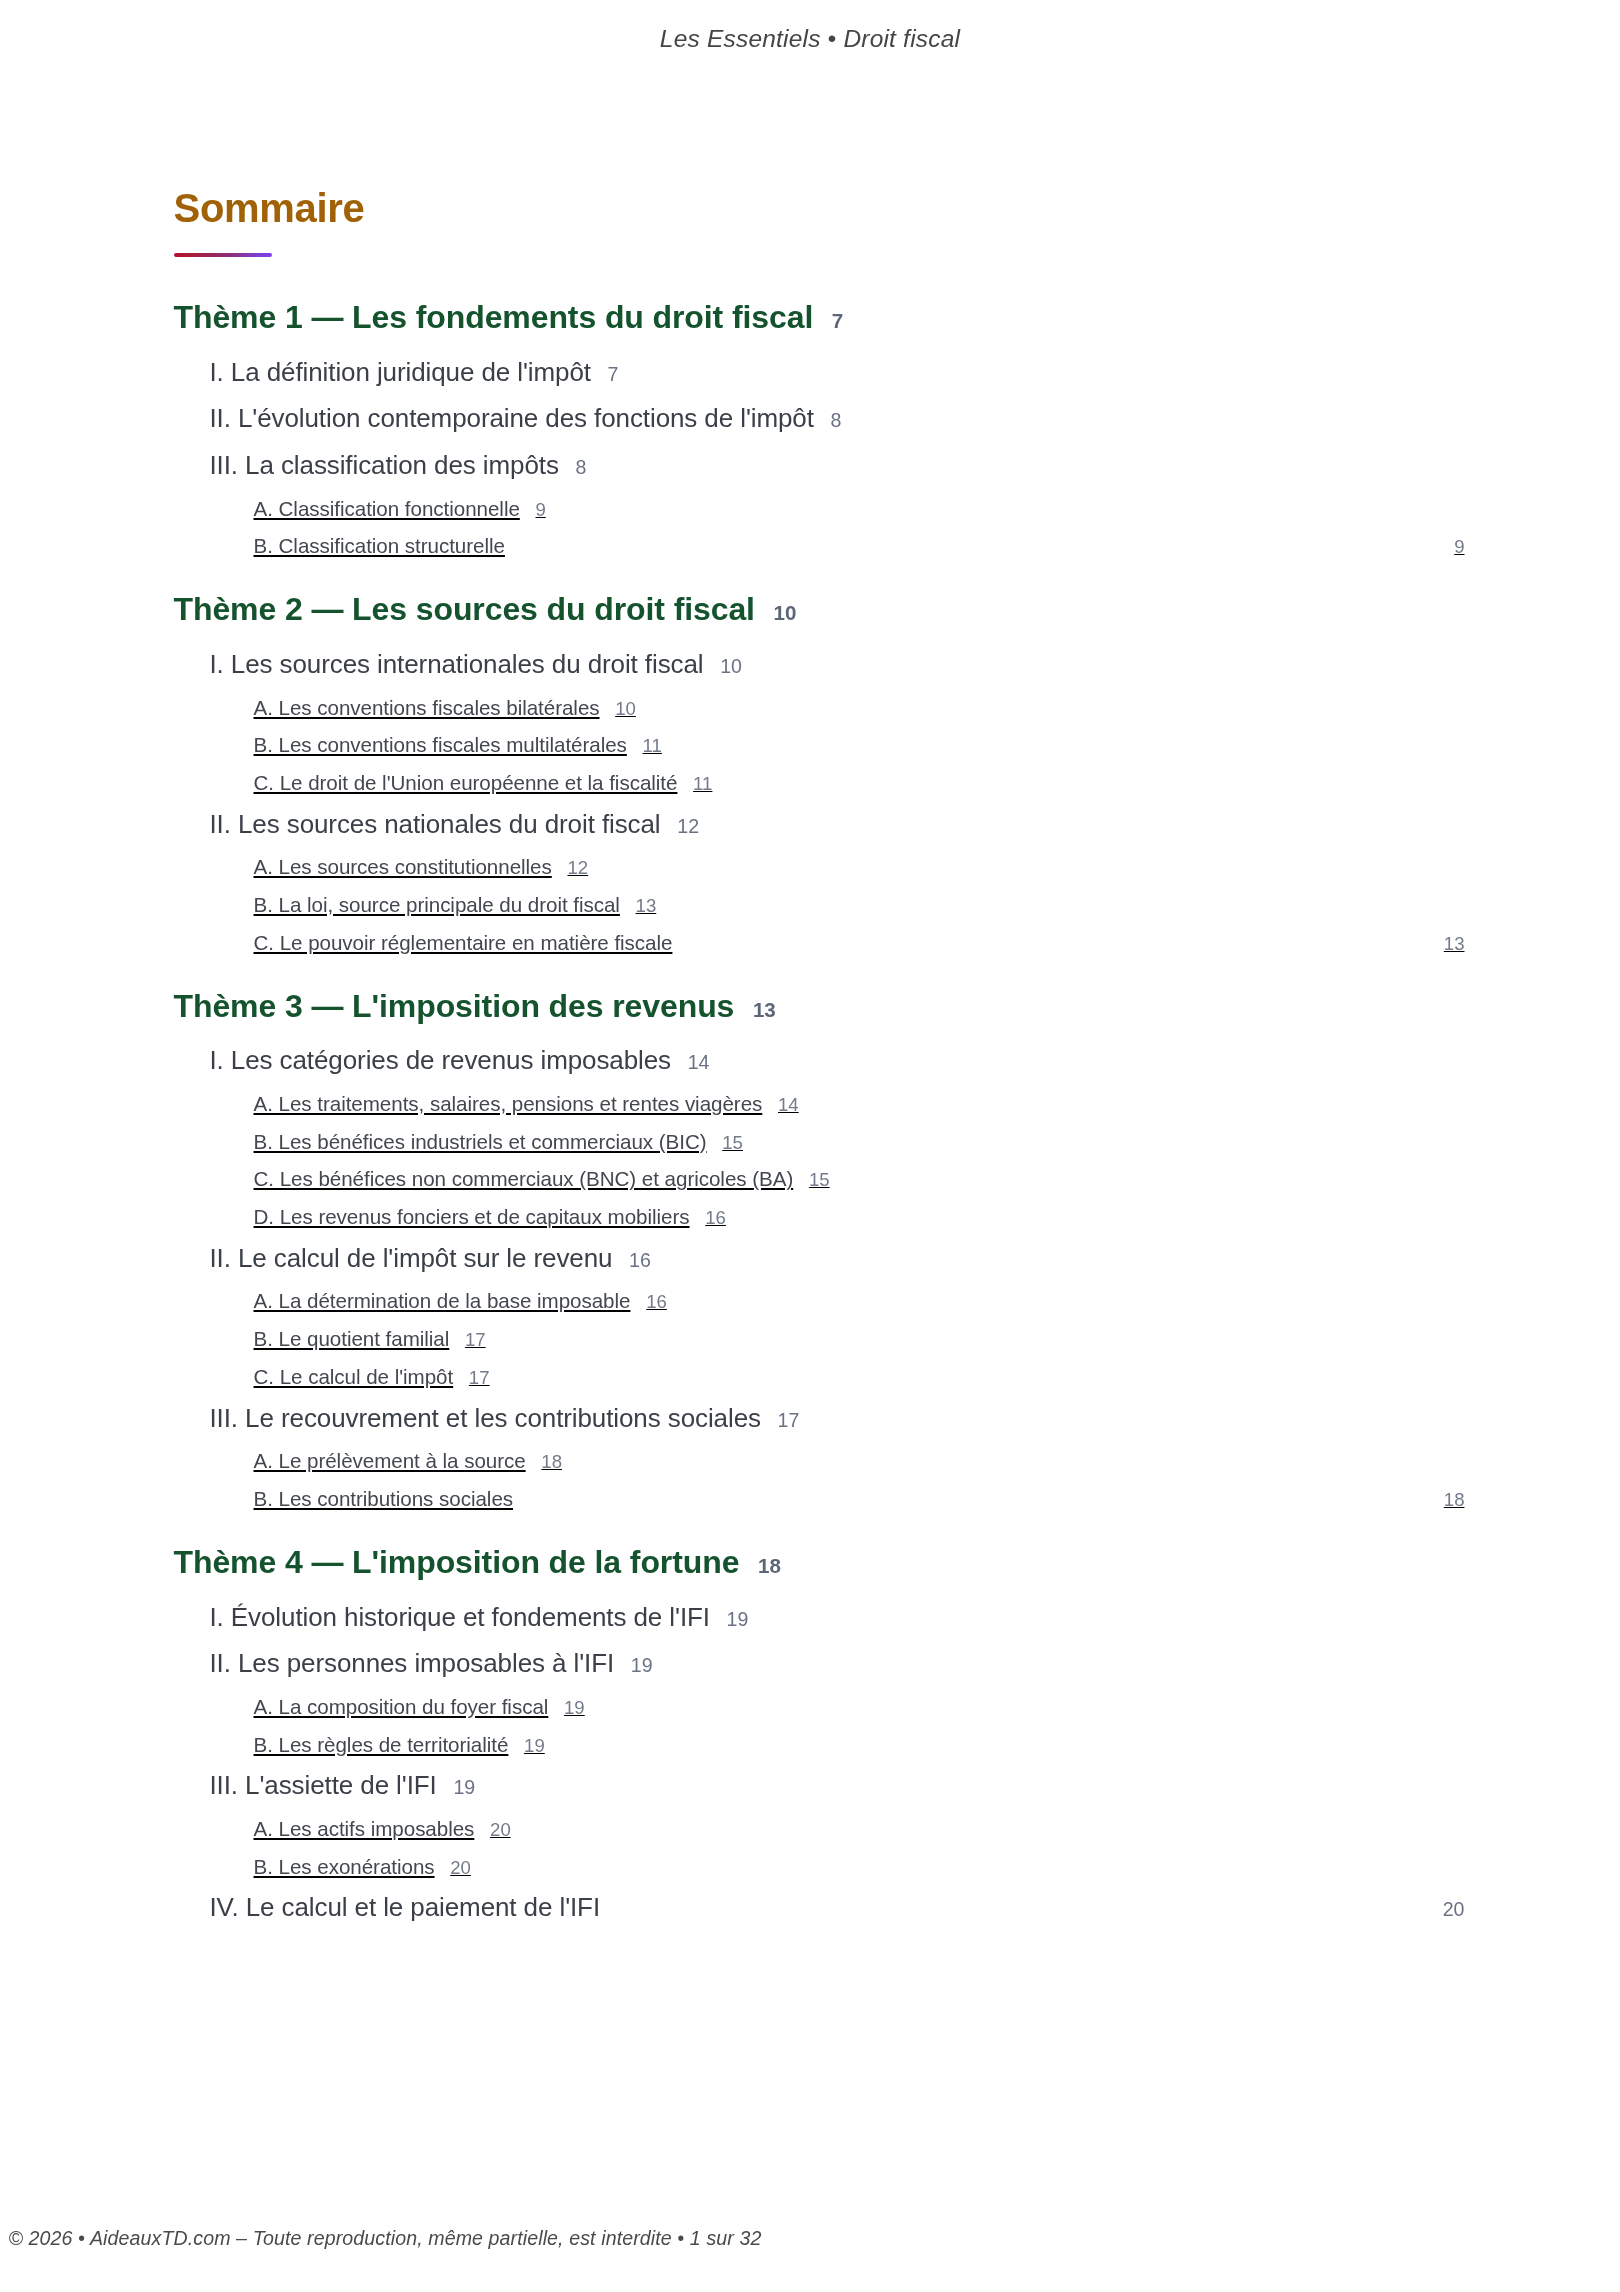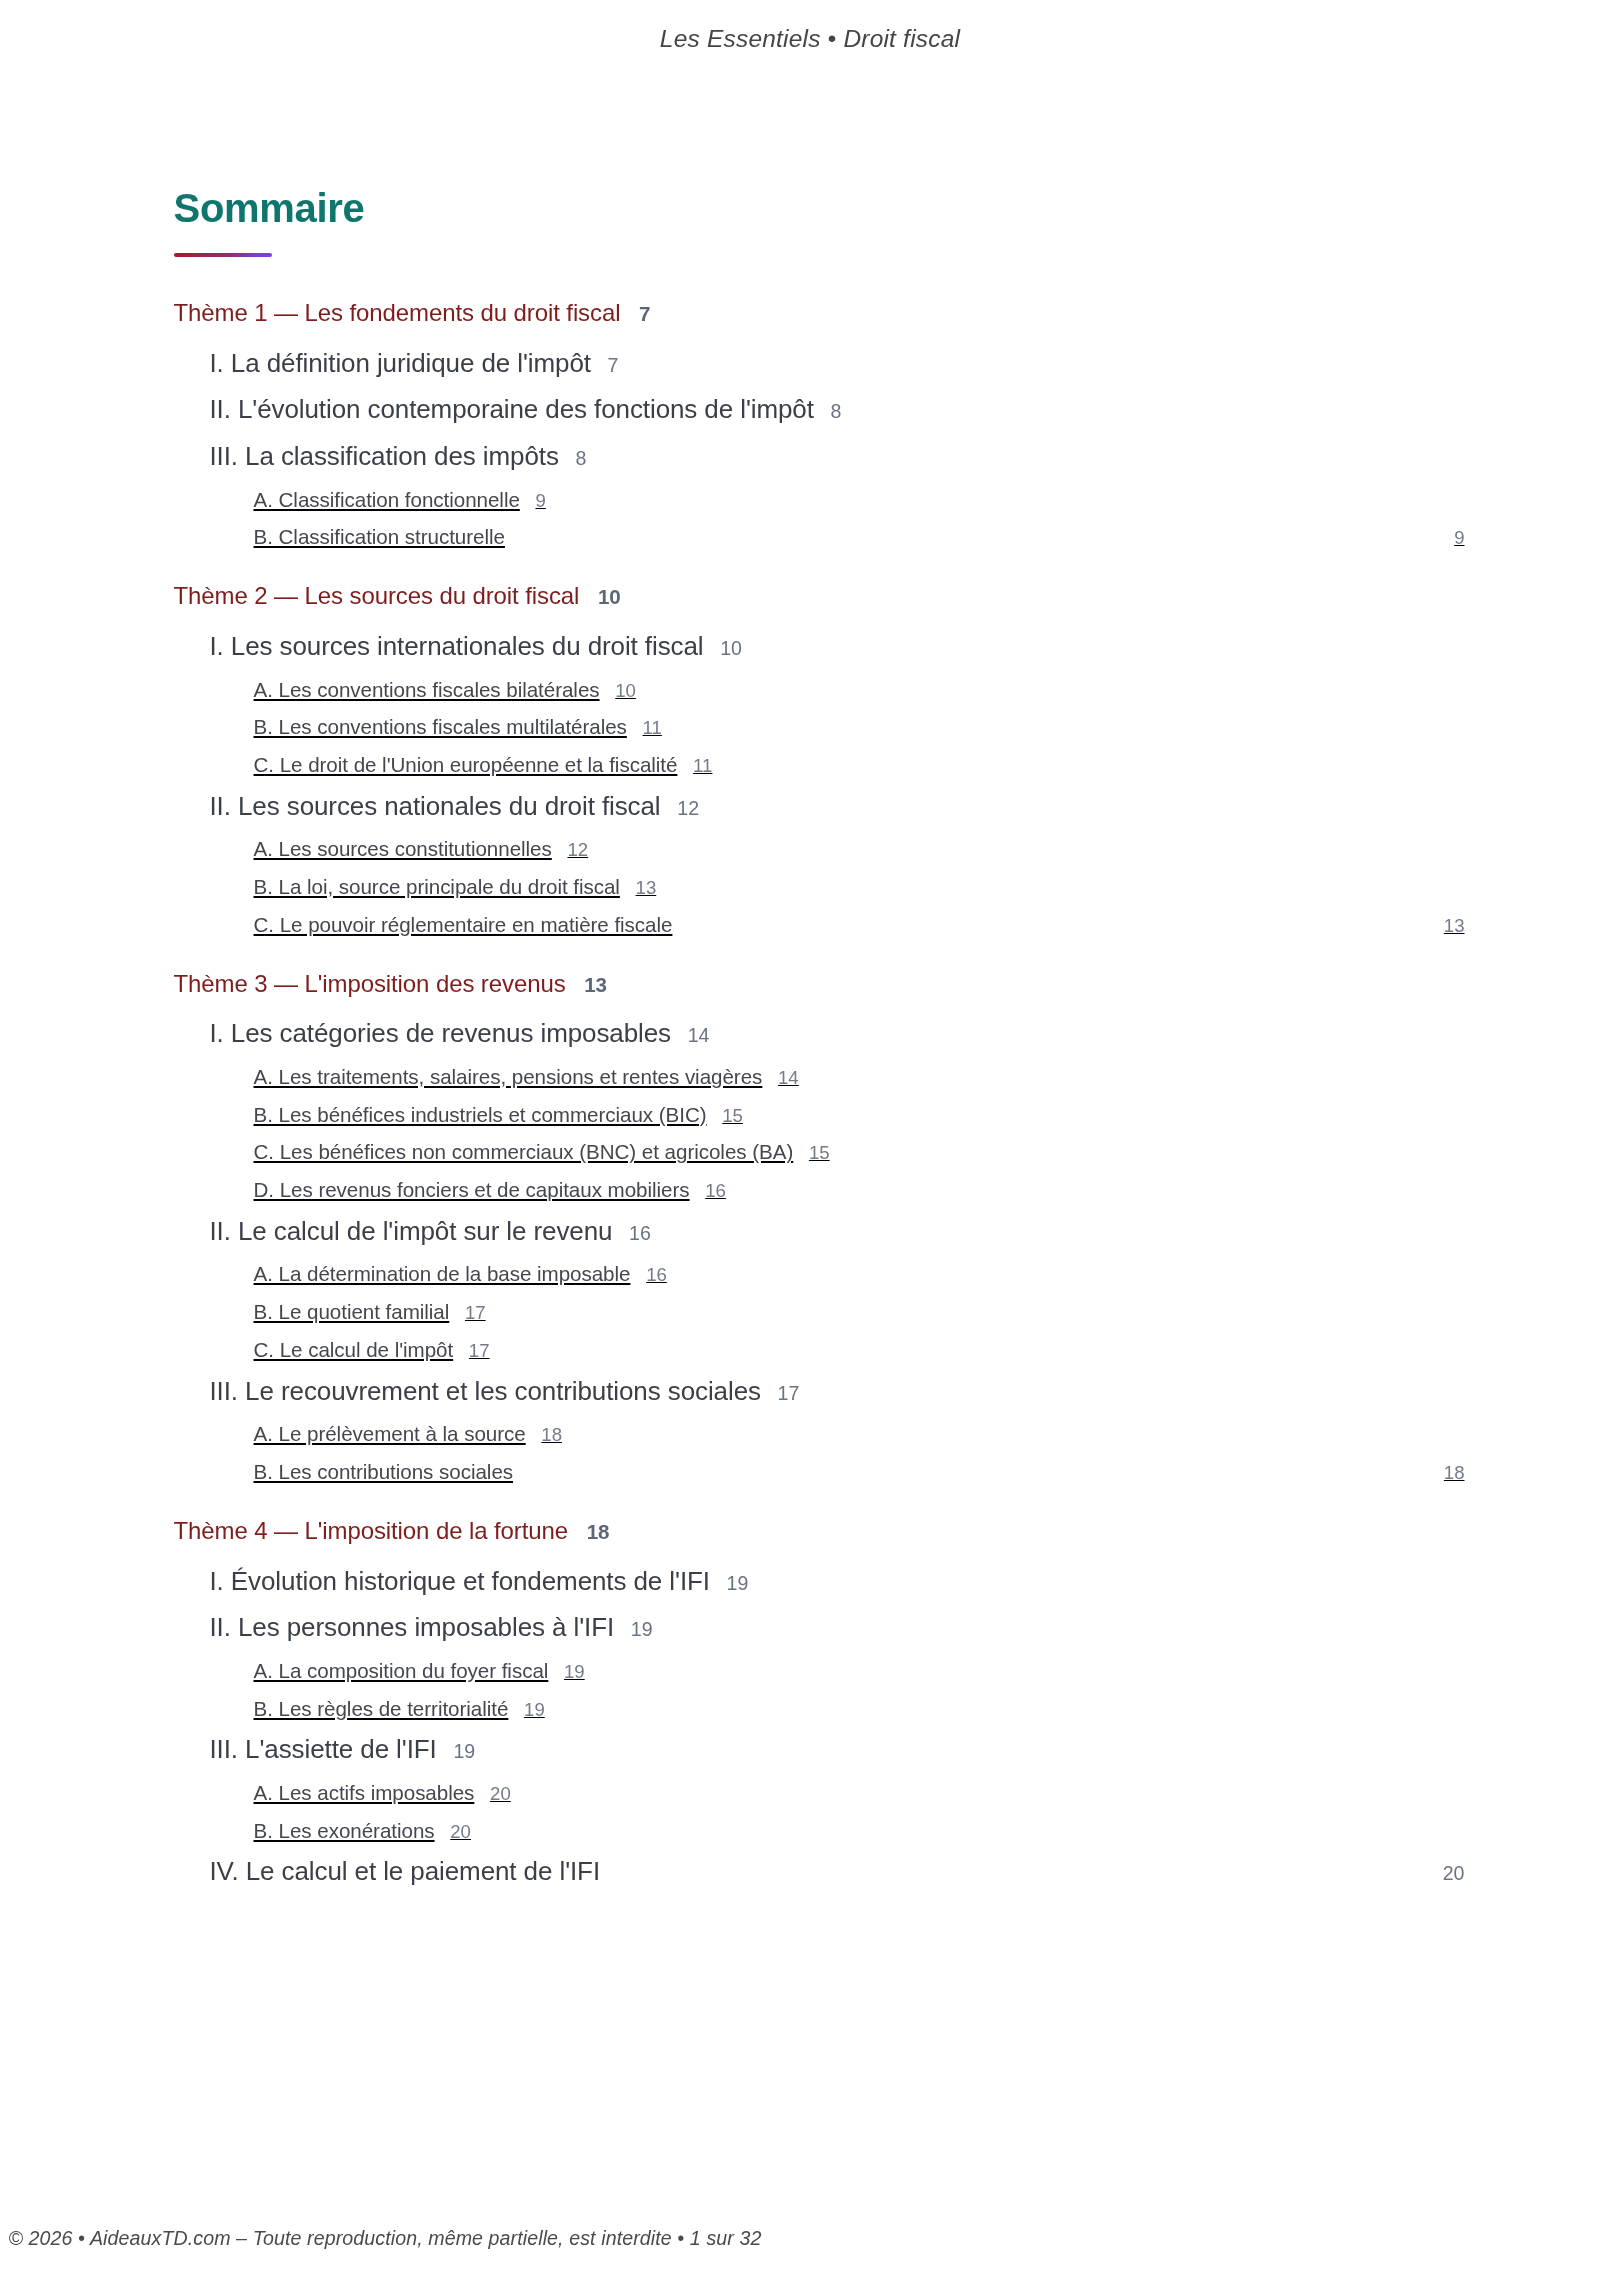--- a/index.html
+++ b/index.html
@@ -37,21 +37,21 @@
 
   
   .title-block {
     position: absolute;
     top: 188px;
     left: 165px;
   }
   .page-title {
     font-size: 40px;
     font-weight: 700;
-    color: #0f766e;
+    color: #a16207;
     letter-spacing: -0.3px;
     line-height: 1;
     margin: 0;
   }
   .title-rule {
     margin-top: 24.5px;
     width: 98px;
     height: 4.9px;
     border-radius: 2.9px;
     background: linear-gradient(90deg, #b41230 0%, #a3203f 22%, #8c2f73 55%, #7d3fd6 88%, #7c3ff0 100%);
@@ -74,23 +74,23 @@
     align-items: baseline;
     white-space: nowrap;
   }
 
   
   .lvl-theme {
     margin-left: 0;
     margin-bottom: 20.6px;
   }
   .lvl-theme .toc-label {
-    font-size: 24px;
-    font-weight: 400;
-    color: #7f1d1d;
+    font-size: 32px;
+    font-weight: 700;
+    color: #14532d;
     letter-spacing: -0.1px;
   }
   .lvl-theme .toc-page {
     font-size: 20.6px;
     font-weight: 700;
     color: #5d6677;
     margin-left: 18.6px;
   }
 
   

